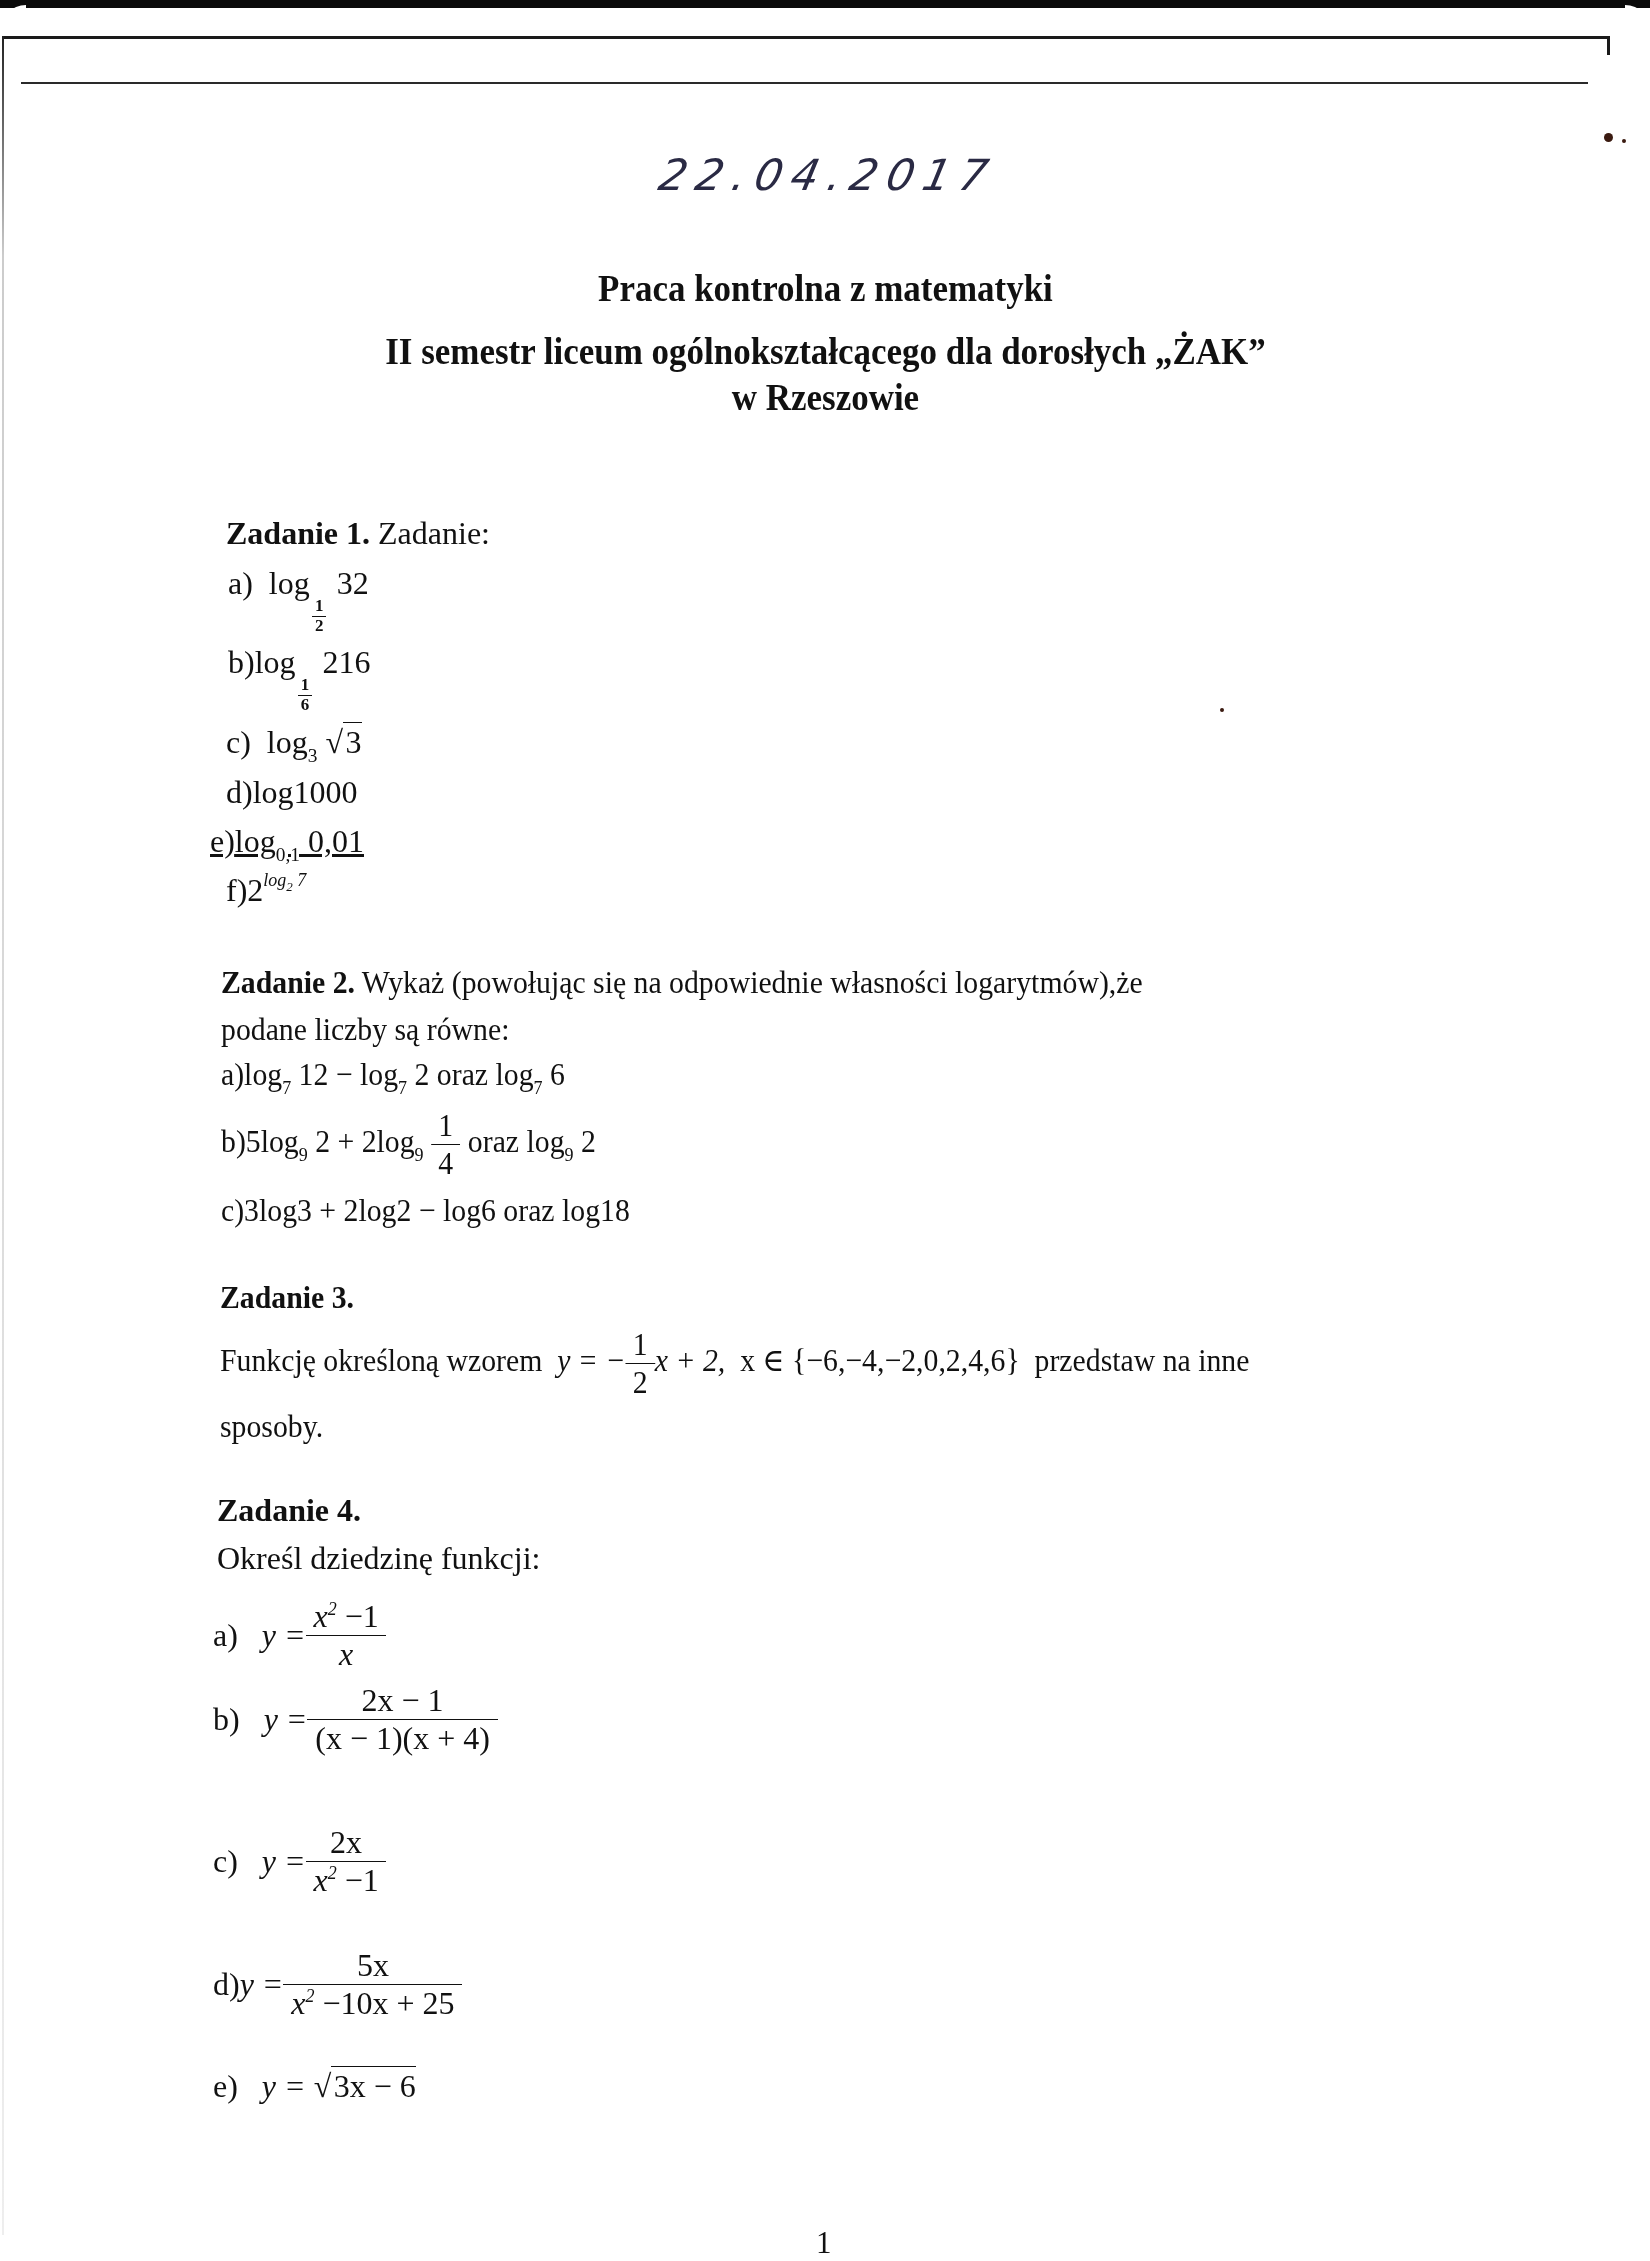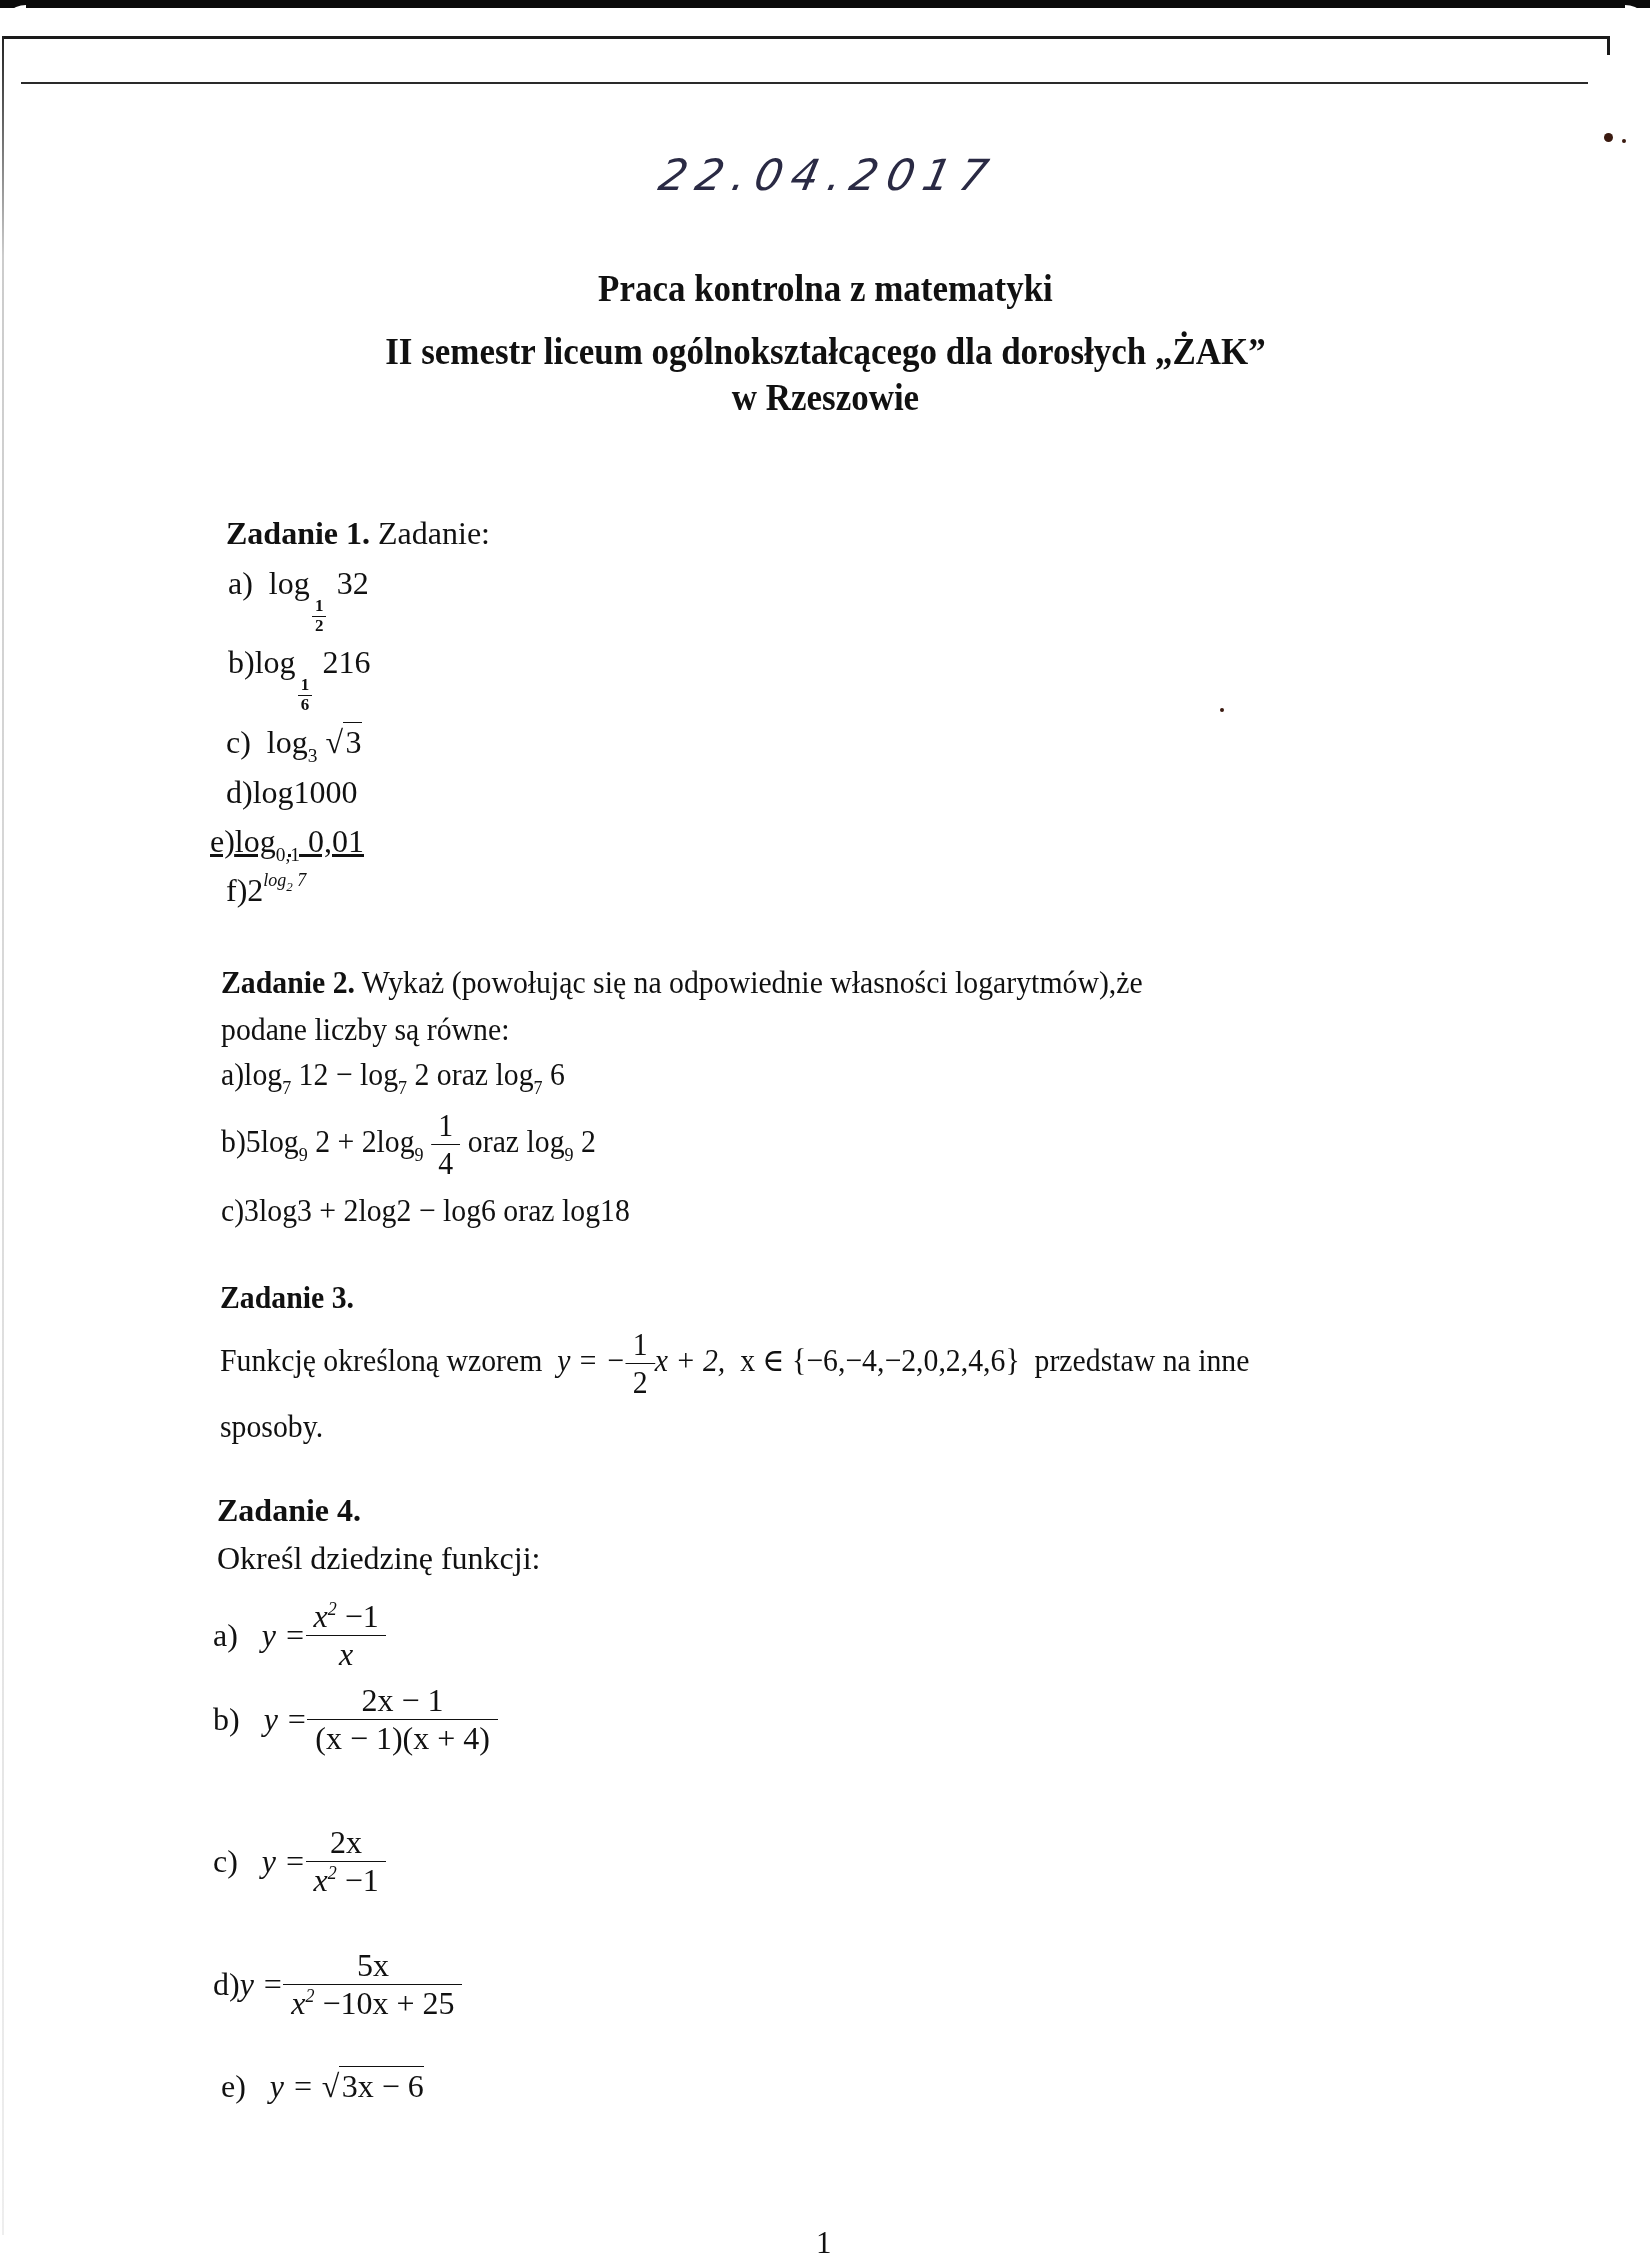--- a/index.html
+++ b/index.html
@@ -158,19 +158,19 @@
     </span>
 </div>
 <div class="txt" style="left:213px;top:1947px;display:flex;align-items:center;">
   <span>d)</span>
     <span class="i">y =</span>
   <span class="frac">
       <span class="n">5x</span>
       <span class="d"><span class="i">x</span><span class="sup" style="top:-11.6px">2</span><span> −10x + 25</span></span>
     </span>
 </div>
-<div class="txt" style="left:221px;top:2070px;text-align:right;">
+<div class="txt" style="left:213px;top:2070px;text-align:right;">
   <span>e)</span>&nbsp;&nbsp;&nbsp;<span class="i">y =</span>
   <span>√</span><span class="sqrt">3x − 6</span>
 </div>
 
 <div class="pagenum">1</div>
 
 
 </body></html>

